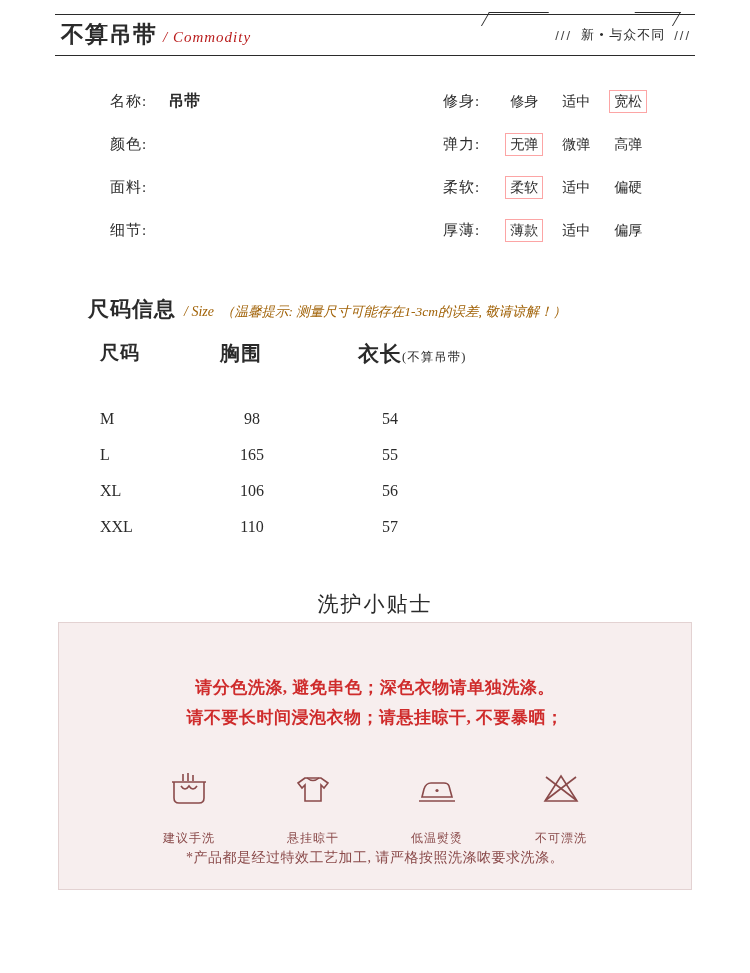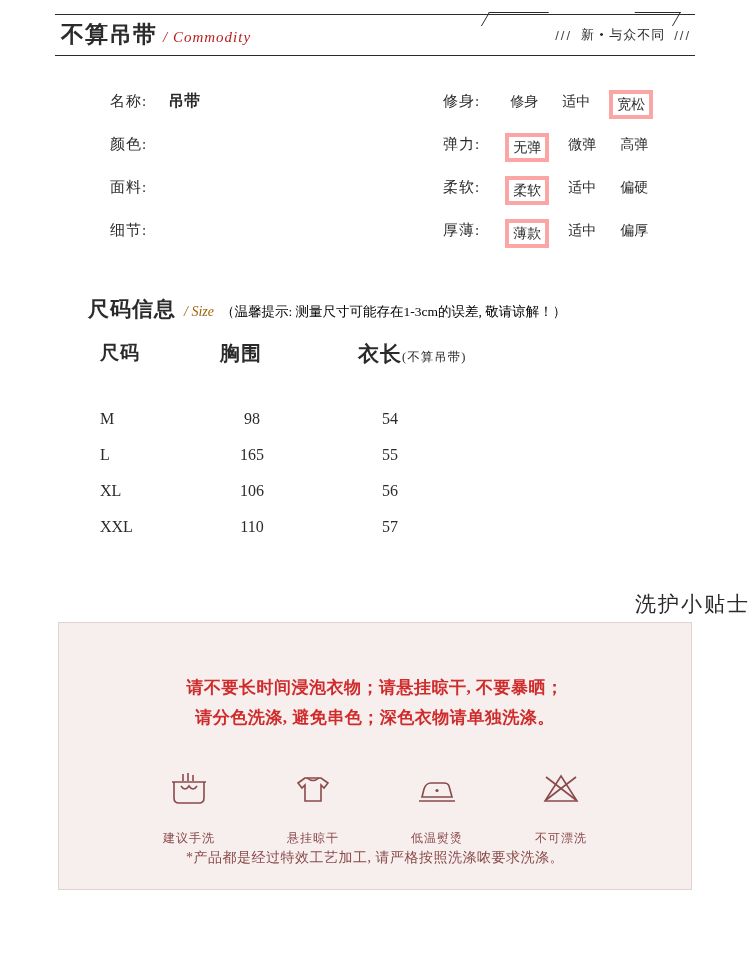--- a/index.html
+++ b/index.html
@@ -123,21 +123,21 @@
     margin-left: 14px;
   }
   .opt {
     font-size: 14px;
     line-height: 19px;
     padding: 1px 4px;
     white-space: nowrap;
     color: #2b2b2b;
   }
   .opt.sel {
-    border: 4px solid #fca5a5;
+    border: 1px solid #fca5a5;
     padding: 1px 4px;
   }
   .opt.unsel { border: 1px solid transparent; }
 
   
   .size-head {
     position: absolute;
     top: 295px; left: 88px;
     display: flex;
     align-items: baseline;
@@ -148,23 +148,24 @@
     letter-spacing: 1px;
   }
   .size-head-en {
     font-size: 14px;
     font-style: italic;
     color: #a16207;
     margin-left: 8px;
   }
   .size-note {
     font-size: 13.5px;
-    color: #000000;
+    color: #a16207;
     margin-left: 7px;
     white-space: nowrap;
+    font-style: italic;
   }
 
   .size-cols {
     position: absolute;
     top: 340px; left: 0; right: 0;
     height: 36px;
   }
   .col-h {
     position: absolute;
     font-weight: bold;
@@ -200,21 +201,20 @@
   
   .tips-title {
     position: absolute;
     top: 590px; left: 0; right: 0;
     text-align: center;
   }
   .tips-title-cn {
     font-size: 21px;
     color: #2b2b2b;
     letter-spacing: 2px;
-    text-align: right;
   }
   .tips-title-en {
     font-size: 14px;
     color: #555;
     margin-top: 4px;
     font-family: "Liberation Serif", serif;
   }
 
   .tips-box {
     position: absolute;
@@ -382,22 +382,22 @@
   </div>
 </div>
 
 <div class="tips-title">
   <div class="tips-title-cn">洗护小贴士</div>
   <div class="tips-title-en">Nursing tips</div>
 </div>
 
 <div class="tips-box">
   <div class="tips-lines">
+    <div>请分色洗涤, 避免串色；深色衣物请单独洗涤。</div>
     <div>请不要长时间浸泡衣物；请悬挂晾干, 不要暴晒；</div>
-    <div>请分色洗涤, 避免串色；深色衣物请单独洗涤。</div>
   </div>
 
   <div class="icons">
 
     <div class="icon-item">
       <div class="icon-glyph">
         <svg width="40" height="34" viewBox="0 0 40 34" fill="none" stroke="#8a4a4a" stroke-width="1.6">
           <path d="M5 10 L5 26 Q5 31 10 31 L30 31 Q35 31 35 26 L35 10"></path>
           <path d="M3 10 L37 10"></path>
           <path d="M14 9 L14 2 M19 9 L19 1 M24 9 L24 3"></path>

